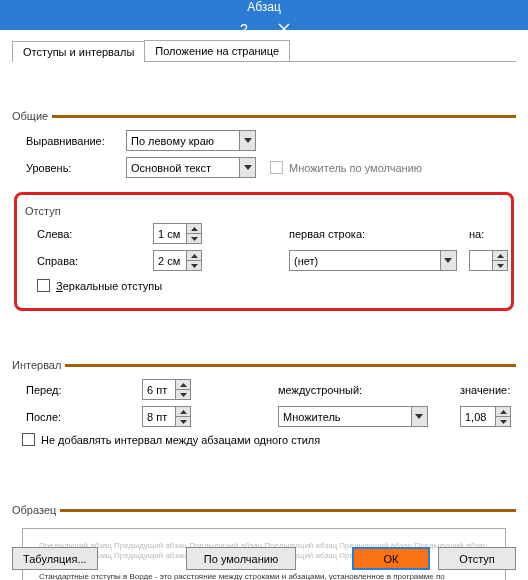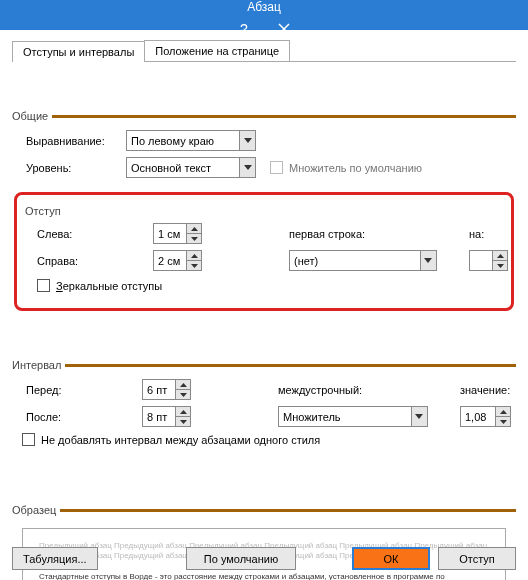--- a/index.html
+++ b/index.html
@@ -132,21 +132,21 @@
               </div>
               <div class="sb">
                 <svg viewBox="0 0 7 4">
                   <path d="M0 0 L3.5 4 L7 0" fill="#333"></path>
                 </svg>
               </div>
             </div>
         </div>
       </div>
       <div>
-        <div class="combo" style="width:148px">
+        <div class="combo" style="width:168px">
           <input value="(нет)" style="">
           <div class="cbtn">
               <svg viewBox="0 0 8 6">
                 <path d="M0 0 L4 5 L8 0" fill="#333"></path>
               </svg>
             </div>
         </div>
       </div>
       <div>
         <div class="spinner">

